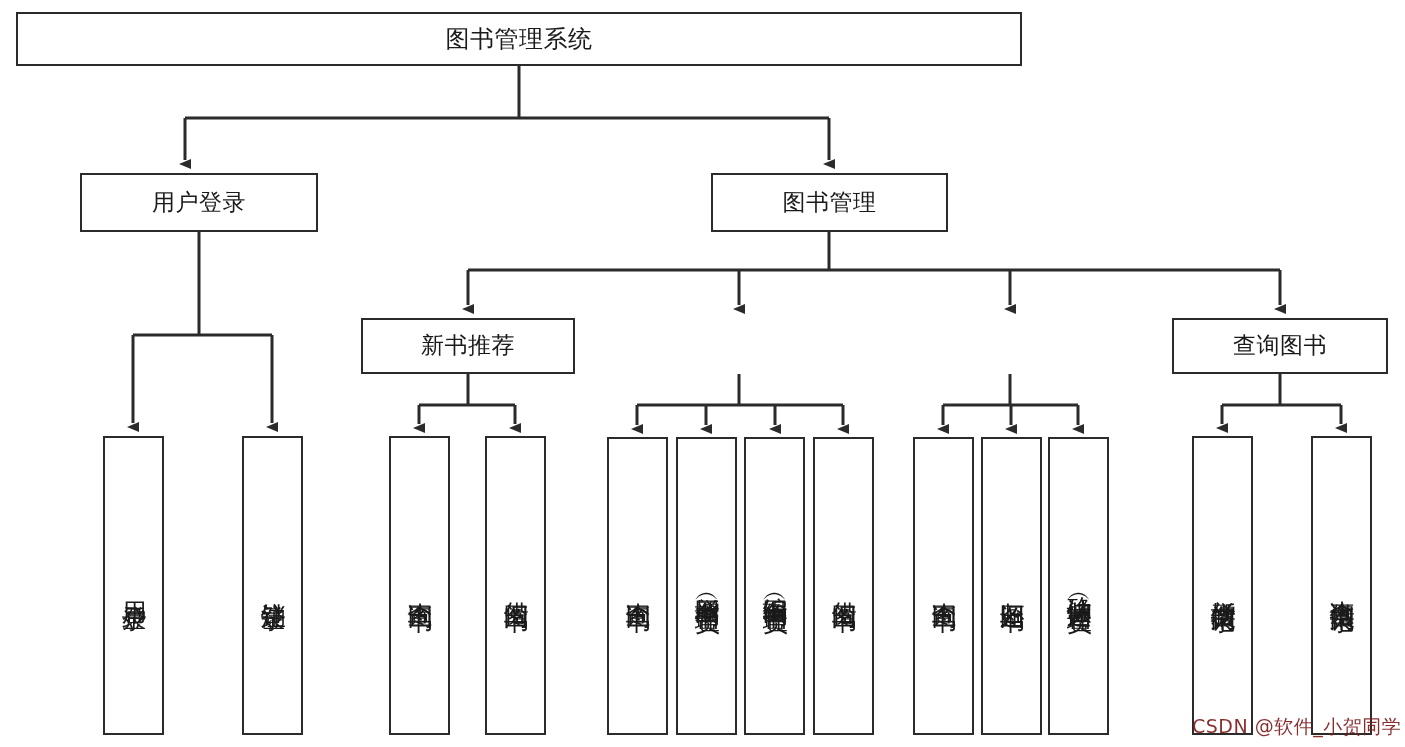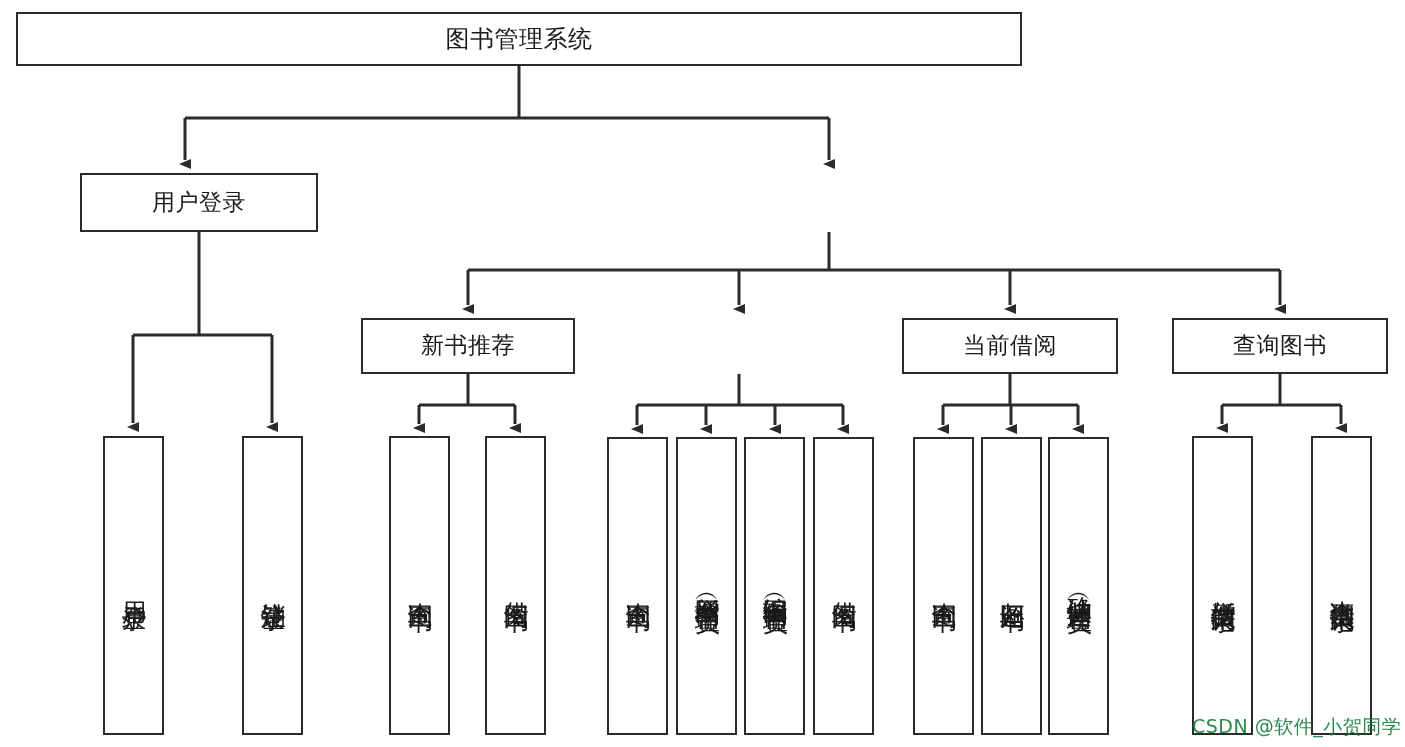--- a/index.html
+++ b/index.html
@@ -55,21 +55,21 @@
     writing-mode: vertical-rl;
     text-orientation: upright;
     font-size: 25px;
     line-height: 1.06;
     letter-spacing: 2px;
     white-space: nowrap;
   }
   .watermark {
     position: absolute;
     font-size: 19px;
-    color: #15803d;
+    color: #7f1d1d;
     letter-spacing: 0.5px;
     white-space: nowrap;
     opacity: 0.92;
   }
 </style>
 </head>
 <body>
 
 <div id="canvas">
 
@@ -123,26 +123,26 @@
     </g>
   </svg>
 
   <div class="node root horiz" style="left:16px; top:12px; width:1006px; height:54px;">
     <span class="label">图书管理系统</span>
   </div>
 
   <div class="node horiz" style="left:80px; top:173px; width:238px; height:59px;">
     <span class="label">用户登录</span>
   </div>
+  <div class="node horiz" style="left:711px; top:173px; width:237px; height:59px;">
+    <span class="label">图书管理</span>
+  </div>
 
   <div class="node horiz" style="left:361px; top:318px; width:214px; height:56px;">
     <span class="label">新书推荐</span>
-  </div>
-  <div class="node horiz" style="left:902px; top:318px; width:216px; height:56px;">
-    <span class="label">当前借阅</span>
   </div>
   <div class="node horiz" style="left:1172px; top:318px; width:216px; height:56px;">
     <span class="label">查询图书</span>
   </div>
 
   <div class="node vert" style="left:103px; top:436px; width:61px; height:299px;">
     <span class="label">用户登录</span>
   </div>
   <div class="node vert" style="left:242px; top:436px; width:61px; height:299px;">
     <span class="label">注销登录</span>

